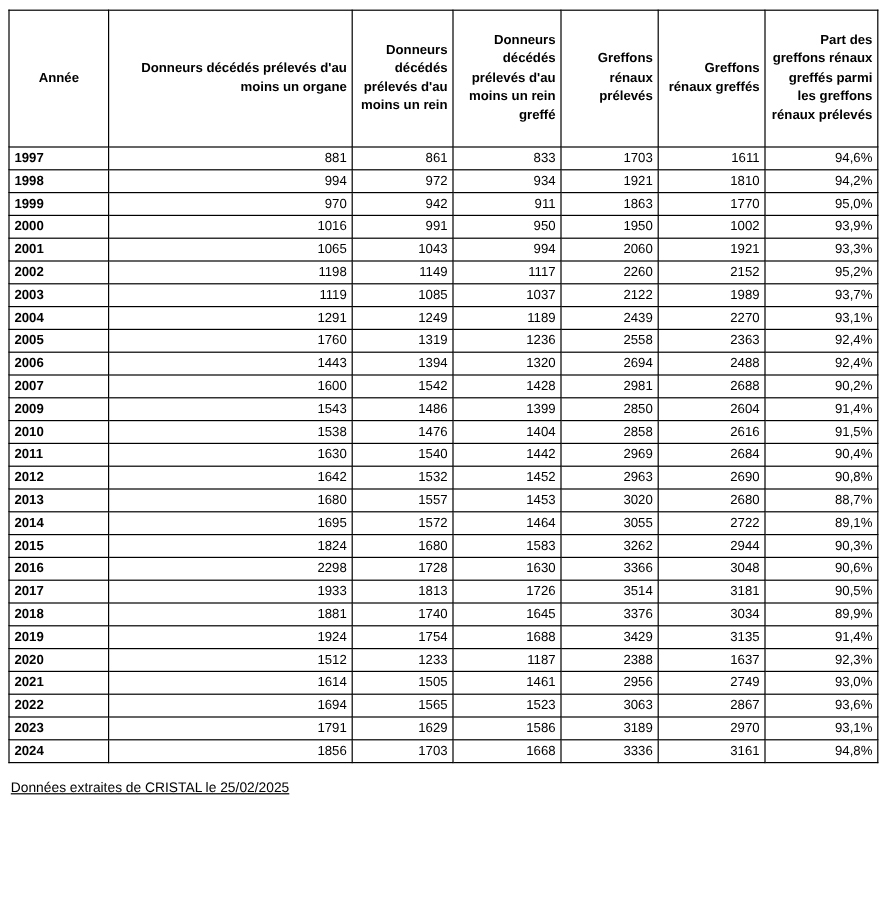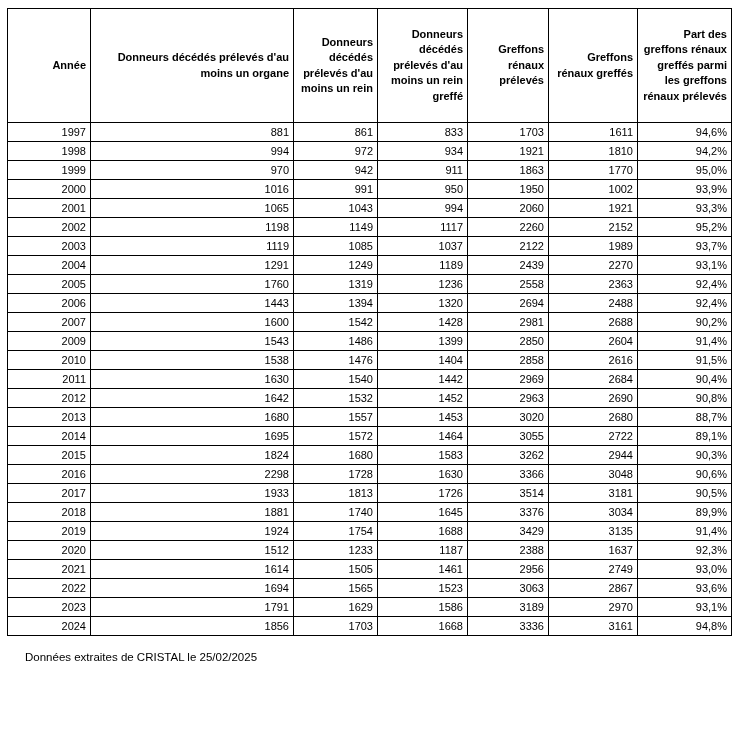--- a/index.html
+++ b/index.html
@@ -30,40 +30,42 @@
   thead th {
     height: 114px;
     font-size: 11px;
     font-weight: bold;
     text-align: right;
     vertical-align: middle;
     padding: 2px 4px;
     line-height: 1.4;
   }
   thead th:first-child {
-    text-align: right;
+    text-align: center;
     padding-left: 4px;
   }
   tbody td {
     height: 19px;
     font-size: 11px;
     font-weight: normal;
     text-align: right;
     vertical-align: middle;
     padding: 1px 4px;
     white-space: nowrap;
   }
   tbody td.year {
-    text-align: right;
+    text-align: left;
+    font-weight: bold;
   }
   .footnote {
     margin-top: 15px;
-    margin-left: 18px;
+    margin-left: 2px;
     font-size: 11.5px;
     color: #000000;
+    text-decoration: underline;
   }
 </style>
 </head>
 <body>
 
 <div class="page">
 
   <table class="data-table">
     <colgroup>
       <col style="width:83px">

